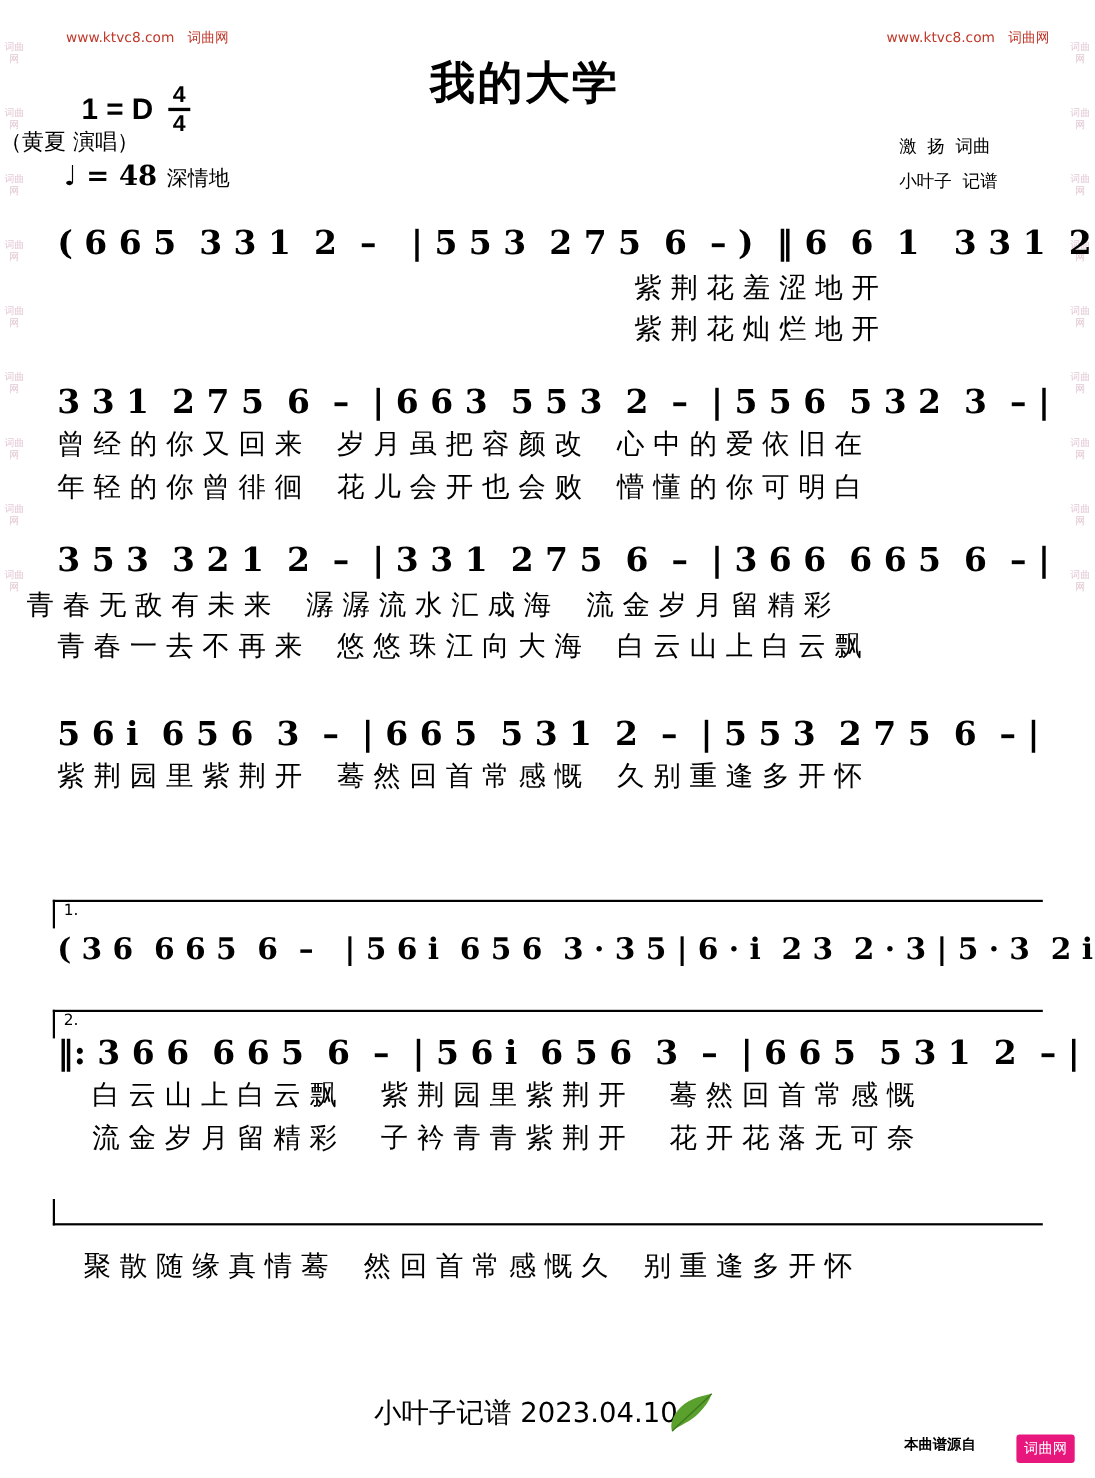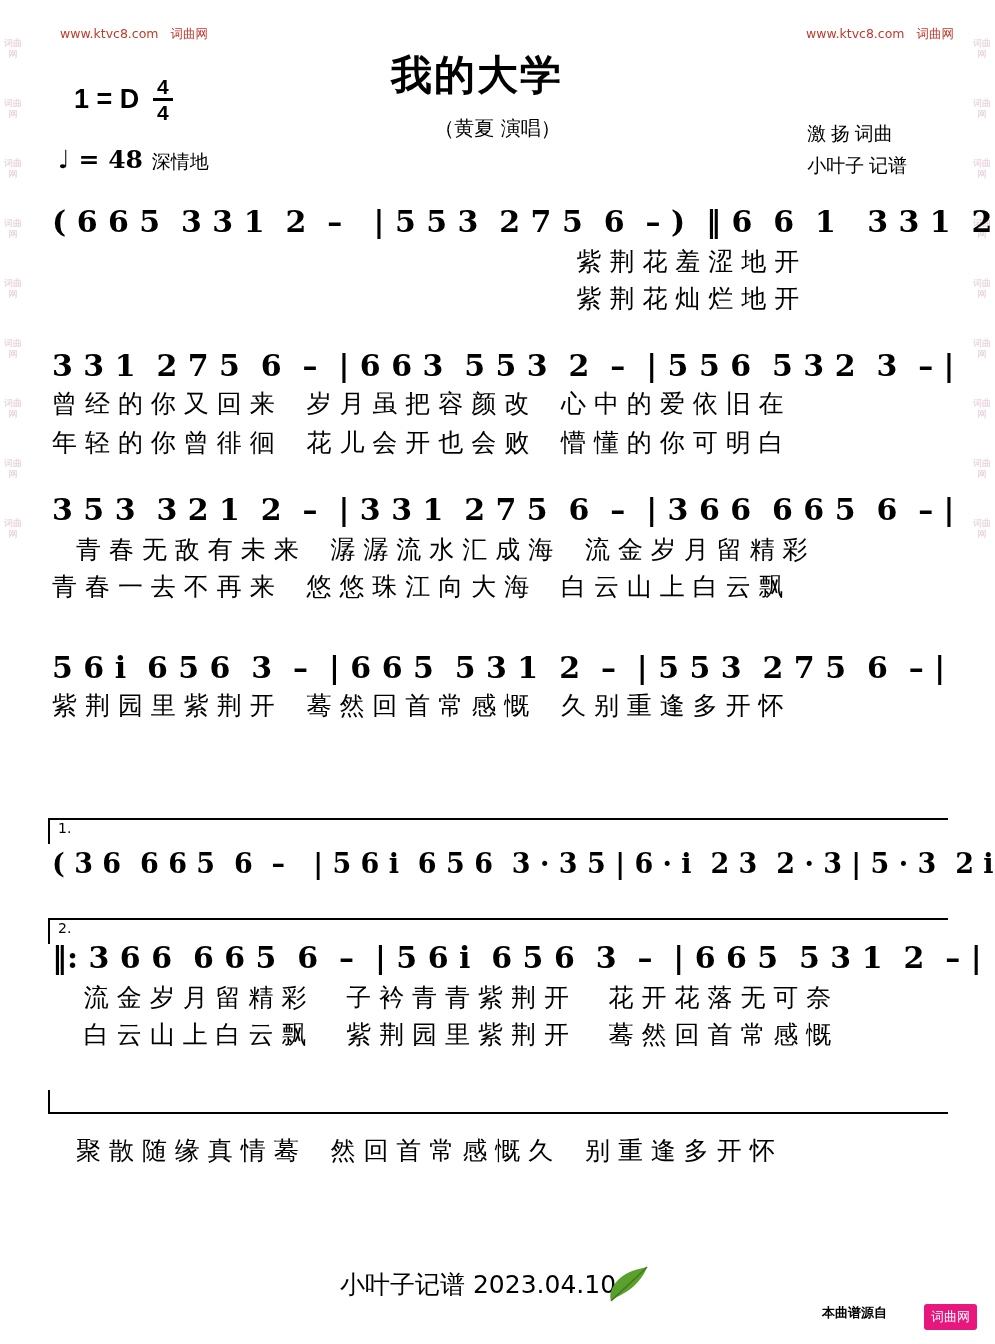--- a/index.html
+++ b/index.html
@@ -31,26 +31,26 @@
   .wm-top.r{left:806px;}
   .wm-top .site{color:#c0392b;}
   .wm-top .cn{color:#c0392b;margin-left:8px;}
 
   .title{
     position:absolute;top:48px;left:0;width:954px;text-align:center;
     font-size:41px;font-weight:bold;letter-spacing:2px;
     font-family:"DejaVu Sans", sans-serif;
   }
   .singer{
-    position:absolute;top:115px;left:0;width:995px;text-align:center;
+    position:absolute;top:115px;left:0;width:995px;
     font-size:20px;font-family:"DejaVu Sans", sans-serif;
   }
   .credit{
     position:absolute;right:88px;top:118px;text-align:left;
-    font-size:19px;line-height:32px;font-family:Liberation Serif, serif;
+    font-size:16px;line-height:32px;font-family:Liberation Mono, monospace;
   }
 
   .keysig{
     position:absolute;left:74px;top:78px;
     font-size:27px;font-weight:bold;font-family:Liberation Sans, sans-serif;
   }
   .frac{display:inline-block;vertical-align:middle;text-align:center;line-height:1;margin-left:6px;position:relative;top:-2px;}
   .frac .n{display:block;font-size:21px;font-weight:bold;}
   .frac .bar{display:block;width:20px;height:2.5px;background:#000;margin:1px auto;}
   .frac .d{display:block;font-size:21px;font-weight:bold;}
@@ -161,21 +161,21 @@
 </div>
 
 <div class="sys" style="top:348px;">
   <div class="notes" style="padding-left:52px;">3 3 1  2 7 5  6  –  | 6 6 3  5 5 3  2  –  | 5 5 6  5 3 2  3  – |</div>
   <div class="lyr lyr2" style="padding-left:52px;">曾 经 的 你 又 回 来    岁 月 虽 把 容 颜 改    心 中 的 爱 依 旧 在</div>
   <div class="lyr" style="padding-left:52px;margin-top:6px;">年 轻 的 你 曾 徘 徊    花 儿 会 开 也 会 败    懵 懂 的 你 可 明 白</div>
 </div>
 
 <div class="sys" style="top:492px;">
   <div class="notes" style="padding-left:52px;">3 5 3  3 2 1  2  –  | 3 3 1  2 7 5  6  –  | 3 6 6  6 6 5  6  – |</div>
-  <div class="lyr" style="padding-left:76px;margin-top:6px;">青 春 无 敌 有 未 来    潺 潺 流 水 汇 成 海    流 金 岁 月 留 精 彩</div>
+  <div class="lyr" style="padding-left:24px;margin-top:6px;">青 春 无 敌 有 未 来    潺 潺 流 水 汇 成 海    流 金 岁 月 留 精 彩</div>
   <div class="lyr lyr2" style="padding-left:52px;">青 春 一 去 不 再 来    悠 悠 珠 江 向 大 海    白 云 山 上 白 云 飘</div>
 </div>
 
 <div class="sys" style="top:650px;">
   <div class="notes" style="padding-left:52px;">5 6 i  6 5 6  3  –  | 6 6 5  5 3 1  2  –  | 5 5 3  2 7 5  6  – |</div>
   <div class="lyr lyr2" style="padding-left:52px;">紫 荆 园 里 紫 荆 开    蓦 然 回 首 常 感 慨    久 别 重 逢 多 开 怀</div>
 </div>
 
 <div class="bracket-line" style="left:48px;top:818px;width:900px;"></div>
 <div class="bracket-tick" style="left:48px;top:818px;height:26px;"></div>
@@ -184,22 +184,22 @@
 <div class="sys" style="top:848px;">
   <div class="notes" style="padding-left:52px;font-size:27px;">( 3 6  6 6 5  6  –   | 5 6 i  6 5 6  3 · 3 5 | 6 · i  2 3  2 · 3 | 5 · 3  2 i  6  – ) ‖:</div>
 </div>
 
 <div class="bracket-line" style="left:48px;top:918px;width:900px;"></div>
 <div class="bracket-tick" style="left:48px;top:918px;height:26px;"></div>
 <div class="ending-num" style="left:58px;top:920px;">2.</div>
 
 <div class="sys" style="top:940px;">
   <div class="notes" style="padding-left:52px;">‖: 3 6 6  6 6 5  6  –  | 5 6 i  6 5 6  3  –  | 6 6 5  5 3 1  2  – |</div>
+  <div class="lyr lyr2" style="padding-left:52px;">    白 云 山 上 白 云 飘     紫 荆 园 里 紫 荆 开     蓦 然 回 首 常 感 慨</div>
   <div class="lyr" style="padding-left:52px;margin-top:6px;">    流 金 岁 月 留 精 彩     子 衿 青 青 紫 荆 开     花 开 花 落 无 可 奈</div>
-  <div class="lyr lyr2" style="padding-left:52px;">    白 云 山 上 白 云 飘     紫 荆 园 里 紫 荆 开     蓦 然 回 首 常 感 慨</div>
 </div>
 
 <div class="bracket-line" style="left:48px;top:1112px;width:900px;"></div>
 <div class="bracket-tick" style="left:48px;top:1090px;height:24px;"></div>
 
 <div class="sys" style="top:1128px;">
   <div class="lyr" style="padding-left:76px;margin-top:6px;">聚 散 随 缘 真 情 蓦    然 回 首 常 感 慨 久    别 重 逢 多 开 怀</div>
 </div>
 
 <div class="footer-sign">小叶子记谱 2023.04.10.</div>

